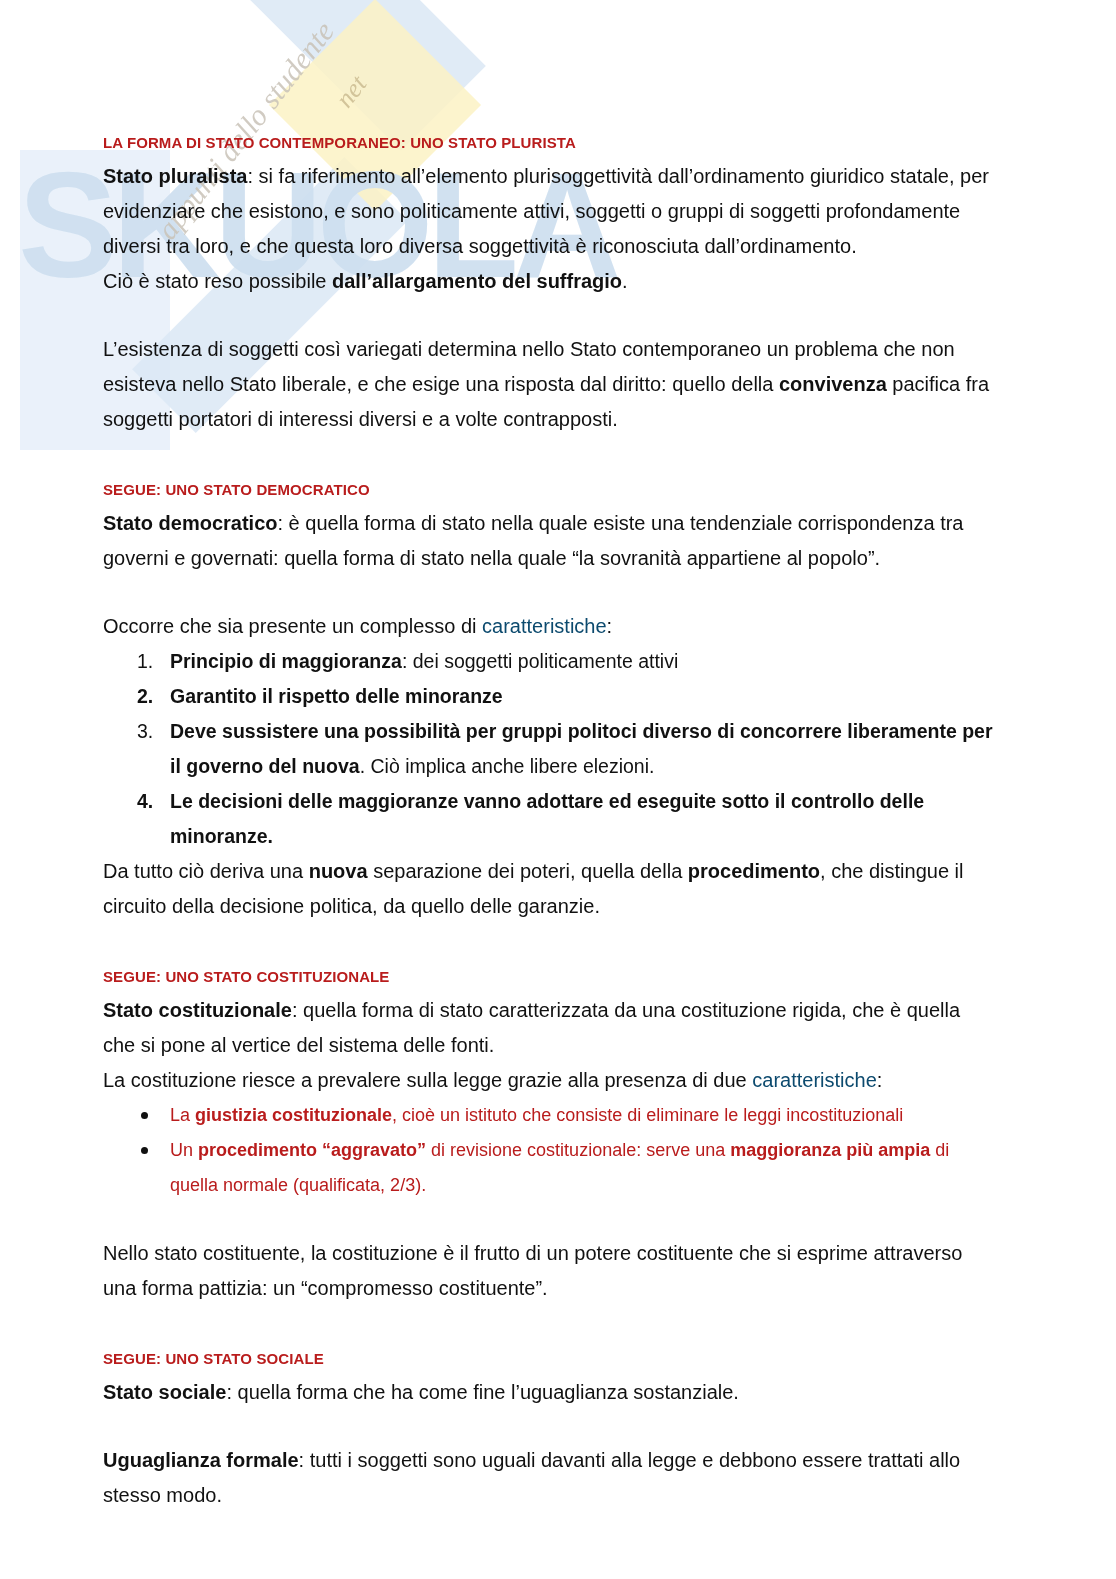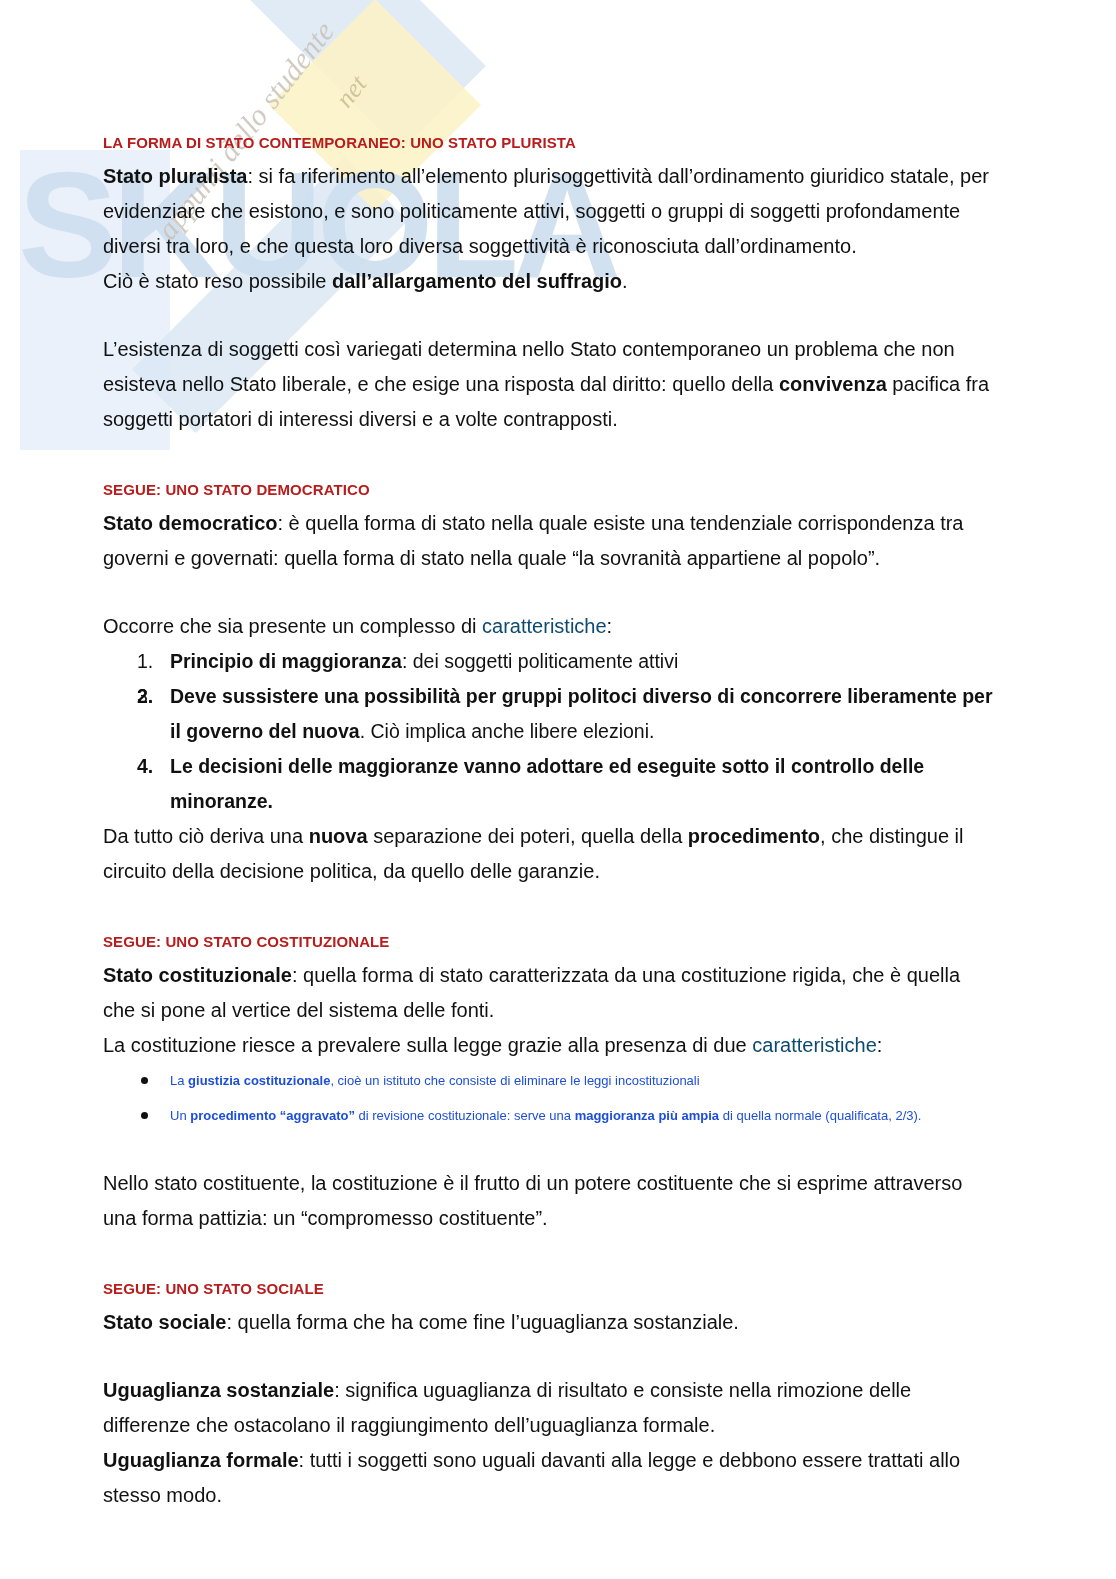--- a/index.html
+++ b/index.html
@@ -154,23 +154,23 @@
   ol.numlist > li > .marker.bold { font-weight: bold; }
 
   ul.bullist {
     margin: 0;
     padding: 0;
     list-style: none;
   }
   ul.bullist > li {
     position: relative;
     padding-left: 67px;
-    font-size: 13px;
-    line-height: 35px;
-    color: #1d4ed8;
+    font-size: 18px;
+    line-height: 35px;
+    color: #b91c1c;
   }
   ul.bullist > li > .bullet {
     position: absolute;
     left: 38px;
     top: 14px;
     width: 7px;
     height: 7px;
     border-radius: 50%;
     background: #111111;
   }
@@ -205,20 +205,21 @@
     <div class="spacer-md"></div>
     <p class="para"><span>Occorre che sia presente un complesso di </span><span class="red-inline">caratteristiche</span><span>:</span></p>
 
     <ol class="numlist">
       <li>
         <span class="marker">1.</span>
         <span><b>Principio di maggioranza</b><span>: dei soggetti politicamente attivi</span></span>
       </li>
       <li>
         <span class="marker bold">2.</span>
+        <span><b>Garantito il rispetto delle minoranze</b></span>
       </li>
       <li>
         <span class="marker">3.</span>
         <span><b>Deve sussistere una possibilità per gruppi politoci diverso di concorrere liberamente per il governo del nuova</b><span>. Ciò implica anche libere elezioni.</span></span>
       </li>
       <li>
         <span class="marker bold">4.</span>
         <span><b>Le decisioni delle maggioranze vanno adottare ed eseguite sotto il controllo delle minoranze.</b></span>
       </li>
     </ol>
@@ -243,17 +244,16 @@
     </ul>
 
     <div class="spacer-md"></div>
     <p class="para"><span>Nello stato costituente, la costituzione è il frutto di un potere costituente che si esprime attraverso una forma pattizia: un “compromesso costituente”.</span></p>
 
     <div class="spacer-lg"></div>
 
     <h2 class="heading">SEGUE: UNO STATO SOCIALE</h2>
     <p class="para"><b>Stato sociale</b><span>: quella forma che ha come fine l’uguaglianza sostanziale.</span></p>
     <div class="spacer-md"></div>
-    <p class="para"><b>Uguaglianza sostanziale</b><span>: significa uguaglianza di risultato e consiste nella rimozione delle differenze che ostacolano il raggiungimento dell’uguaglianza formale.</span></p>
     <p class="para"><b>Uguaglianza formale</b><span>: tutti i soggetti sono uguali davanti alla legge e debbono essere trattati allo stesso modo.</span></p>
 
   </div>
 </div>
 
 </body></html>

